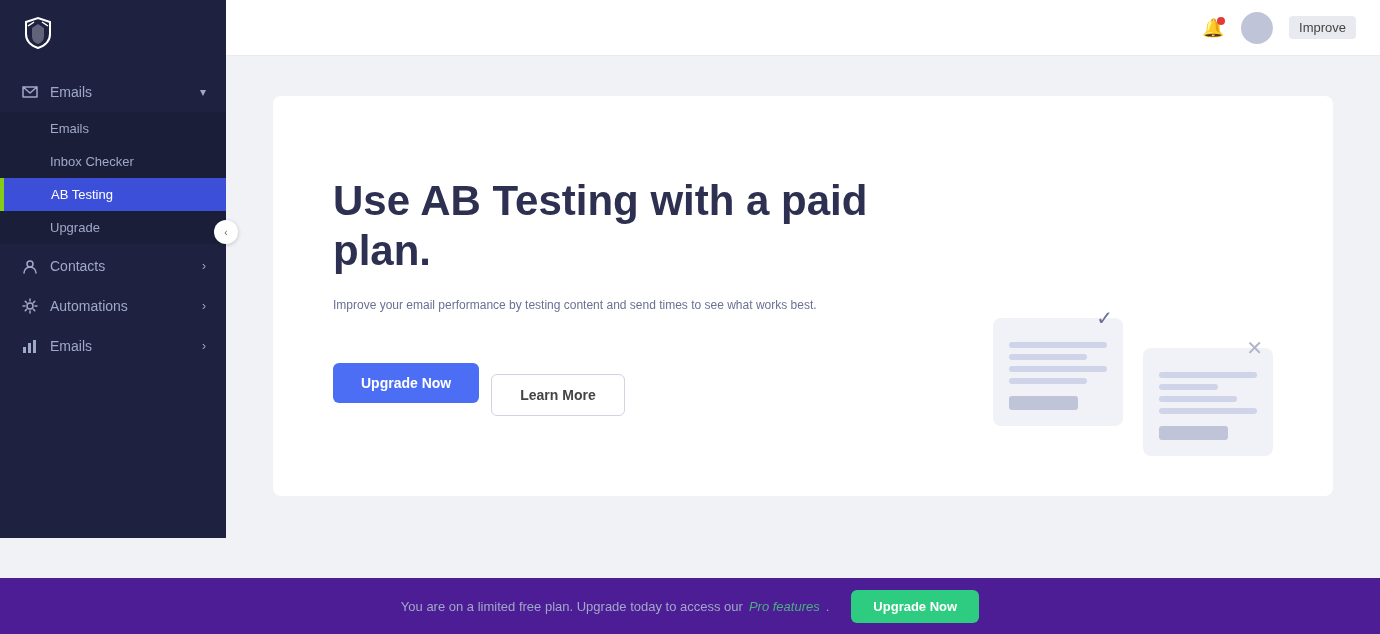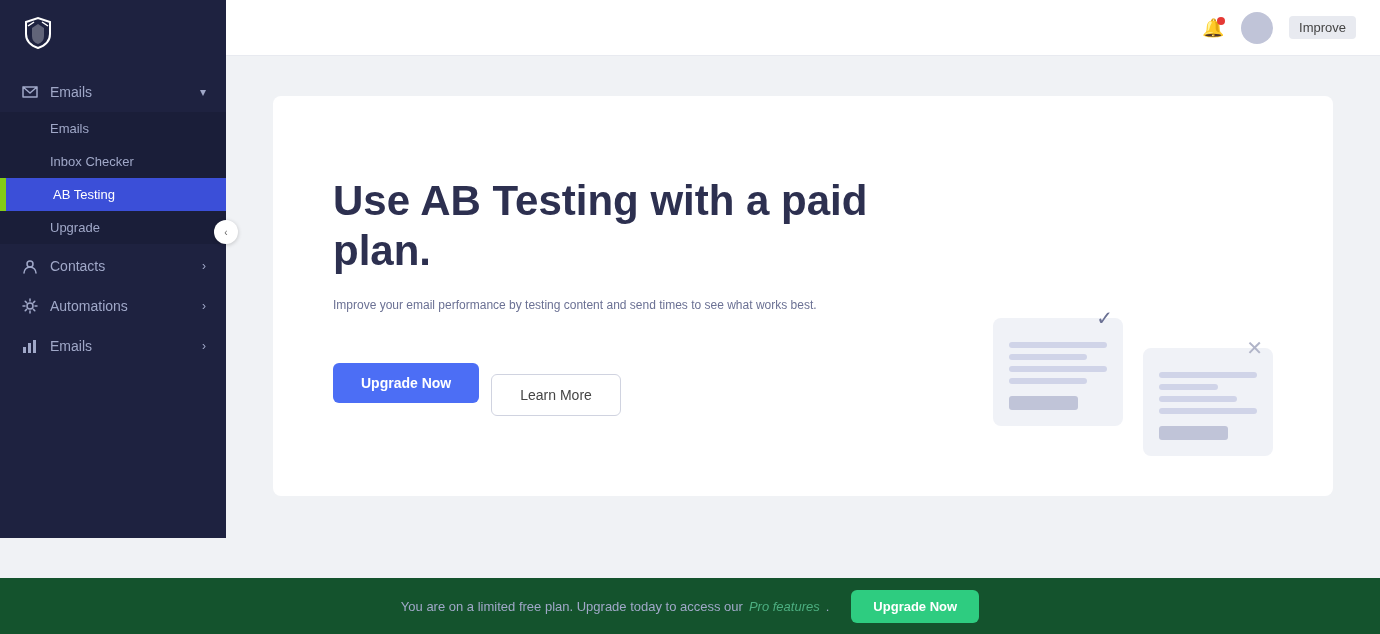--- a/index.html
+++ b/index.html
@@ -59,21 +59,21 @@
       display: block;
       padding: 9px 20px 9px 50px;
       color: #a0a8c8;
       cursor: pointer;
       font-size: 13px;
       transition: background 0.15s;
     }
     .sub-nav-item.active {
       color: #fff;
       background: #3b4fd8;
-      border-left: 6px solid #84cc16;
+      border-left: 4px solid #84cc16;
       padding-left: 47px;
     }
 
     .collapse-btn {
       position: absolute;
       right: -12px;
       top: 220px;
       width: 24px;
       height: 24px;
       background: #fff;
@@ -202,21 +202,21 @@
       transition: background 0.15s;
     }
 
     .btn-learn {
       background: #fff;
       color: #444;
       border: 1.5px solid #d0d3e0;
       padding: 12px 28px;
       border-radius: 6px;
       font-size: 14px;
-      font-weight: 400;
+      font-weight: 700;
       cursor: pointer;
       transition: background 0.15s;
       margin-top: 24px;
     }
 
     
     .ab-illustration {
       position: absolute;
       right: 60px;
       bottom: 40px;
@@ -265,21 +265,21 @@
       position: absolute;
       top: -12px;
       right: 10px;
       font-size: 20px;
       color: #b0b4c8;
     }
 
     
     .bottom-bar {
       height: 56px;
-      background: #14532d;
+      background: #4c1d95;
       display: flex;
       align-items: center;
       justify-content: center;
       gap: 6px;
       font-size: 13px;
       color: #a0a8c8;
       flex-shrink: 0;
     }
     .bottom-bar a {
       color: #4caf80;

